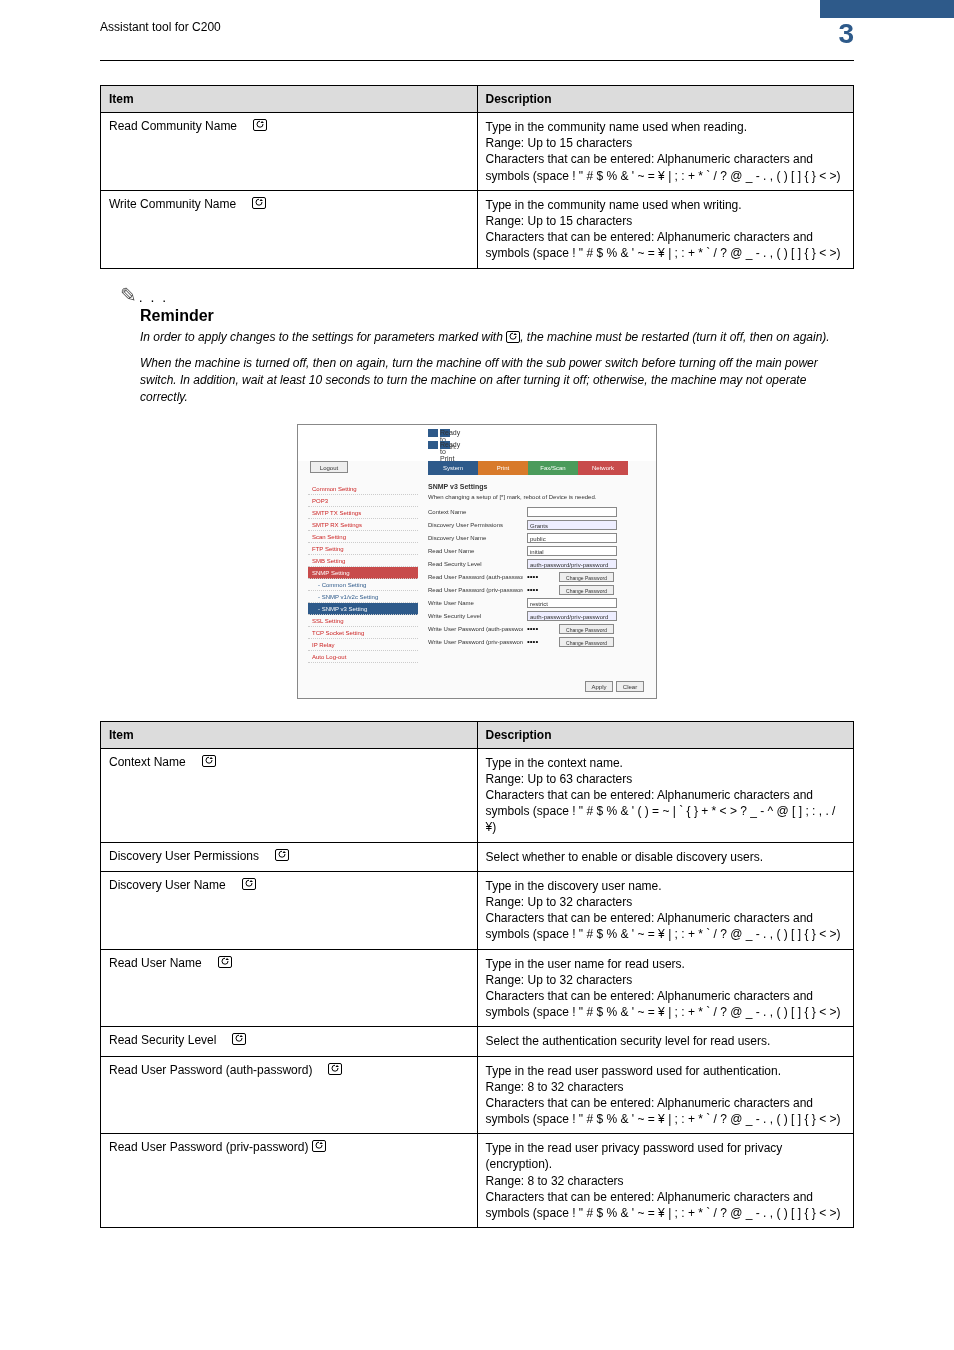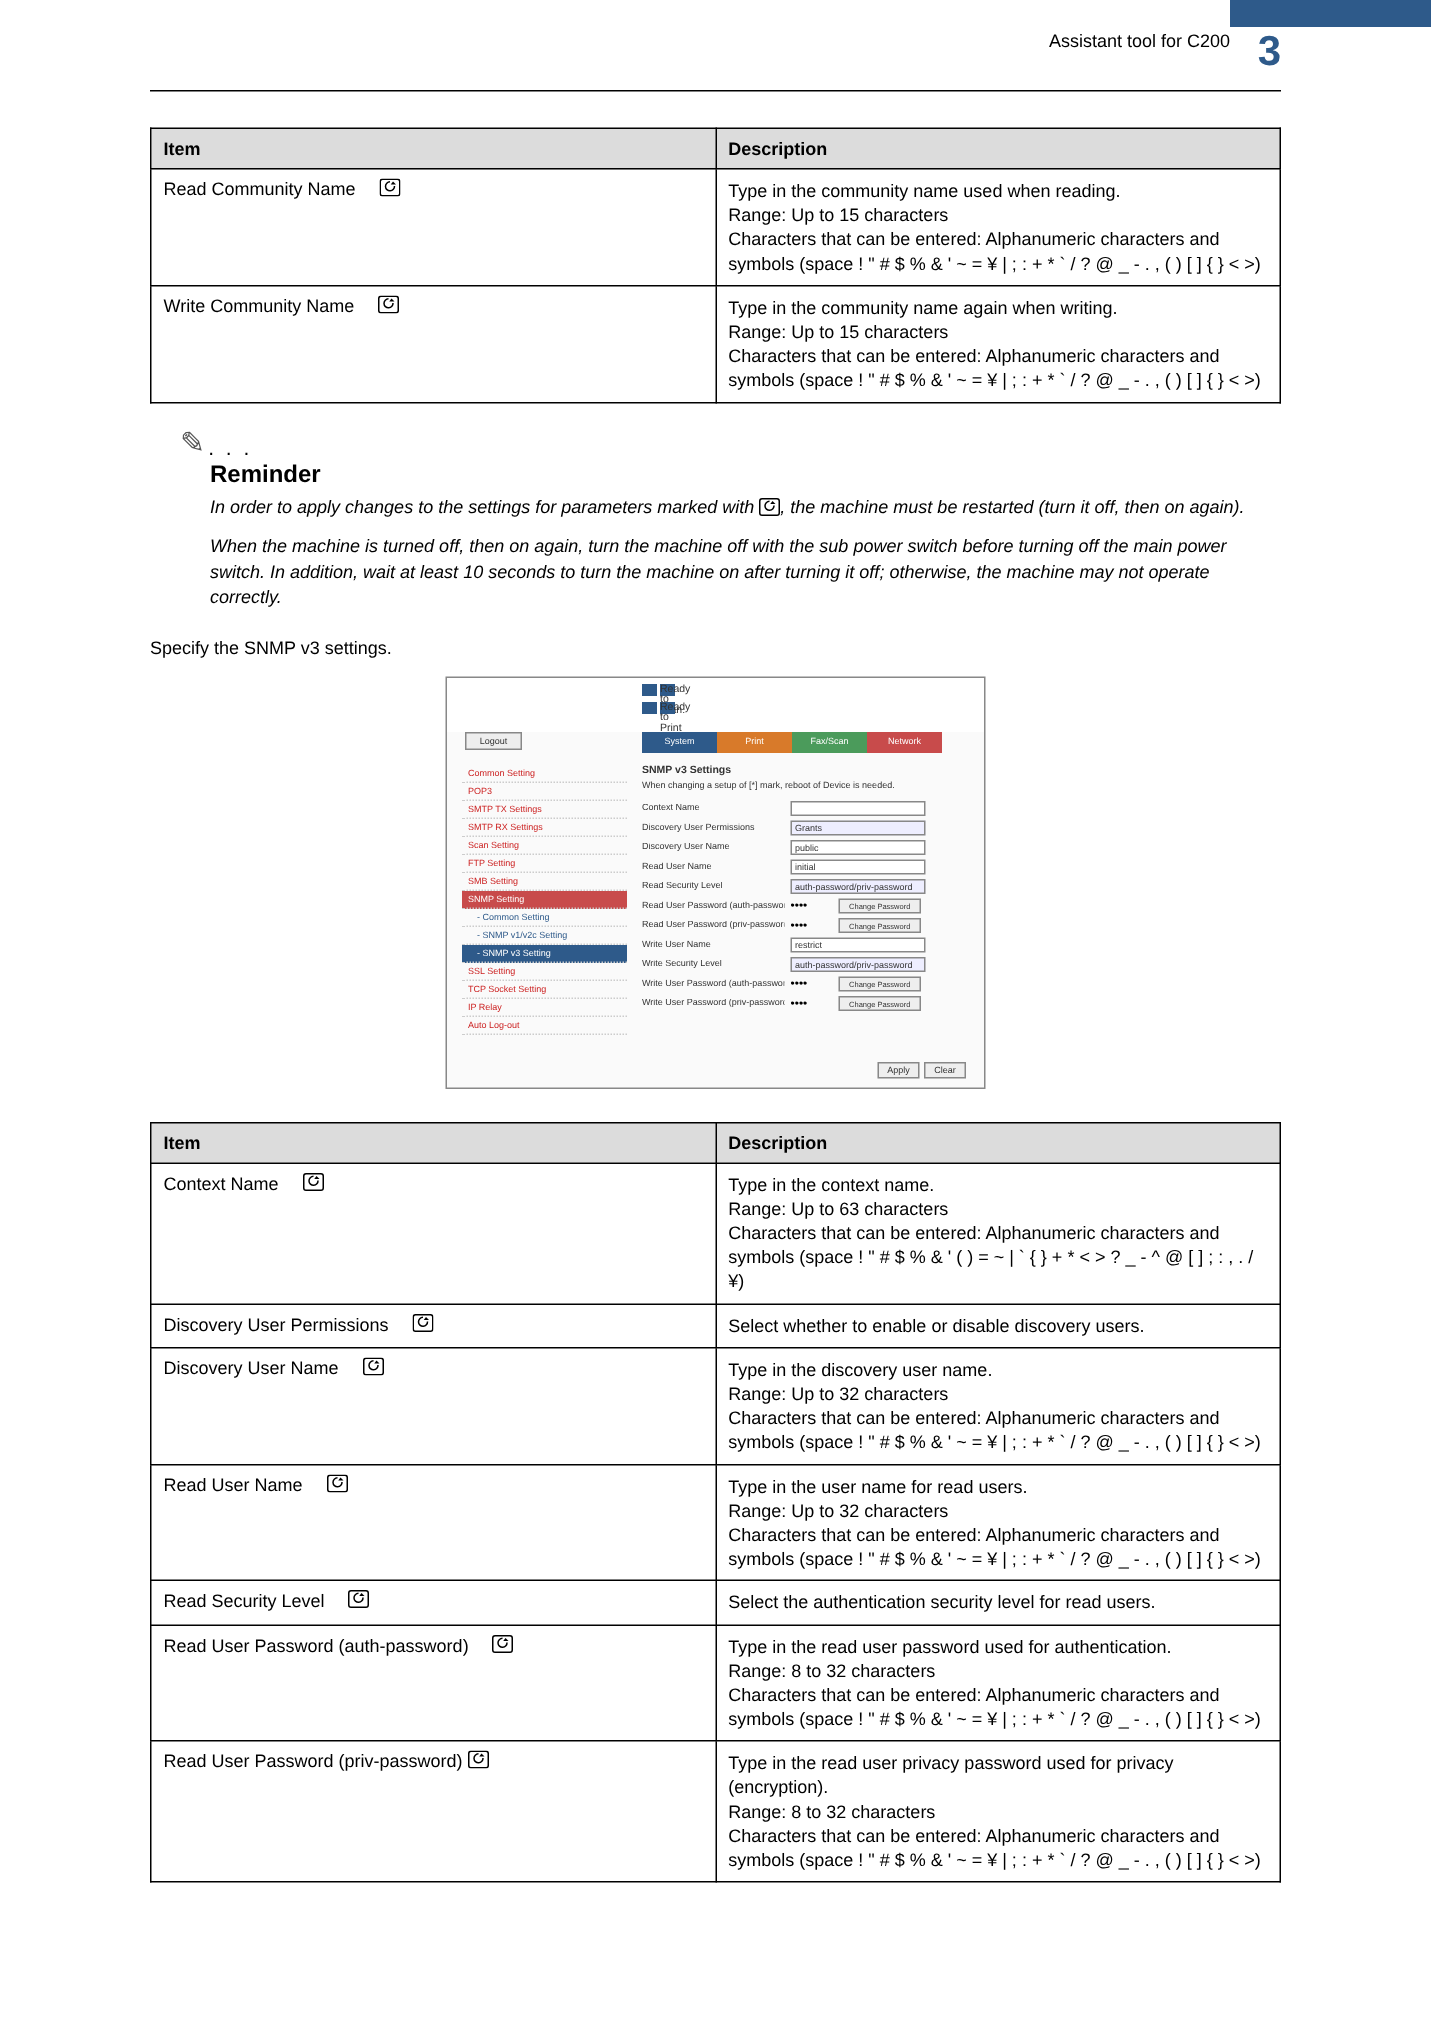--- a/index.html
+++ b/index.html
@@ -1,18 +1,18 @@
 <!DOCTYPE html>
 <html><head>
 <meta charset="utf-8">
 <style>
   * { box-sizing: border-box; margin: 0; padding: 0; }
   html, body { width: 954px; background: #fff; font-family: Arial, Helvetica, sans-serif; color: #000; font-size: 12px; }
   .page { width: 954px; padding: 20px 100px 40px 100px; position: relative; }
-  .header-row { display: flex; justify-content: flex-end; align-items: flex-start; padding-bottom: 2px; margin-bottom: 4px; }
+  .header-row { display: flex; justify-content: space-between; align-items: flex-start; padding-bottom: 2px; margin-bottom: 4px; }
   .header-title { font-size: 12px; color: #000; }
   .header-num-wrap { position: relative; width: 34px; height: 34px; }
   .header-accent { position: absolute; right: -100px; top: -20px; width: 134px; height: 18px; background: #2e5a8a; }
   .header-num { font-size: 28px; font-weight: bold; color: #2e5a8a; line-height: 1; text-align: right; width: 34px; }
   .header-rule { height: 1px; background: #000; margin-bottom: 24px; }
   table.info { width: 100%; border-collapse: collapse; table-layout: fixed; margin-bottom: 14px; }
   table.info th, table.info td { border: 1px solid #000; padding: 6px 8px; font-size: 12px; vertical-align: top; text-align: left; }
   table.info th { background: #dcdcdc; font-weight: bold; }
   table.info td.item { width: 170px; }
   .cellline { display: block; line-height: 1.35; }
@@ -101,21 +101,21 @@
         <span class="item-flex">
           <span>Write Community Name</span>
           <svg class="restart-icon" width="14" height="12" viewBox="0 0 14 12">
                 <rect x="0.5" y="0.5" width="13" height="11" rx="1.5" fill="none" stroke="#000"></rect>
                 <path d="M7 2.2 A3 3 0 1 0 10 5" fill="none" stroke="#000" stroke-width="1"></path>
                 <path d="M9 2 L11 4 L7.5 4 Z" fill="#000"></path>
               </svg>
         </span>
       </td>
       <td>
-        <span class="cellline">Type in the community name again when writing.</span>
+        <span class="cellline">Type in the community name used when writing.</span>
         <span class="cellline">Range: Up to 15 characters</span>
         <span class="cellline">Characters that can be entered: Alphanumeric characters and symbols (space ! " # $ % &amp; ' ~ = ¥ | ; : + * ` / ? @ _ - . , ( ) [ ] { } &lt; &gt;)</span>
       </td>
     </tr>
   </tbody>
 </table>
 
 <div class="reminder-block">
   <div class="reminder-head">
     <span class="reminder-icon">✎</span>
@@ -126,21 +126,20 @@
     <span>In order to apply changes to the settings for parameters marked with</span>
     <svg class="restart-icon" width="14" height="12" viewBox="0 0 14 12" style="vertical-align:middle;">
           <rect x="0.5" y="0.5" width="13" height="11" rx="1.5" fill="none" stroke="#000"></rect>
           <path d="M7 2.2 A3 3 0 1 0 10 5" fill="none" stroke="#000" stroke-width="1"></path>
           <path d="M9 2 L11 4 L7.5 4 Z" fill="#000"></path>
         </svg><span>, the machine must be restarted (turn it off, then on again).</span>
   </div>
   <div class="reminder-text">When the machine is turned off, then on again, turn the machine off with the sub power switch before turning off the main power switch. In addition, wait at least 10 seconds to turn the machine on after turning it off; otherwise, the machine may not operate correctly.</div>
 </div>
 
-<div class="section-intro">Specify the SNMP v3 settings.</div>
 
 <div class="screenshot-wrap">
   <div class="shot">
     <div class="shot-top">
       <div class="copier"><span></span><span>Ready to scan.</span></div>
       <div class="copier" style="top:16px;"><span></span><span>Ready to Print</span></div>
     </div>
     <div class="shot-logout">Logout</div>
     <div class="shot-tabs">
       <div class="shot-tab sys">System</div>

